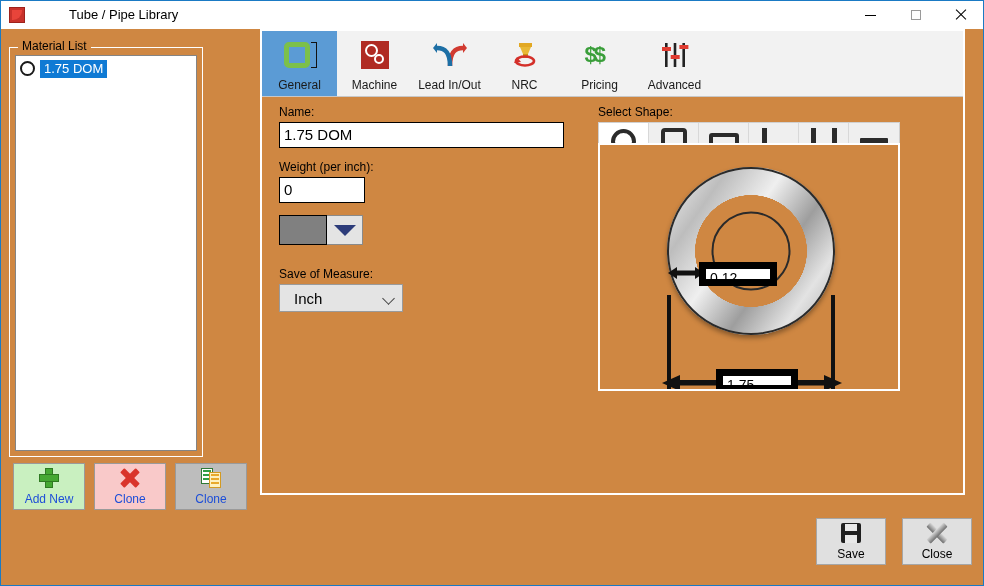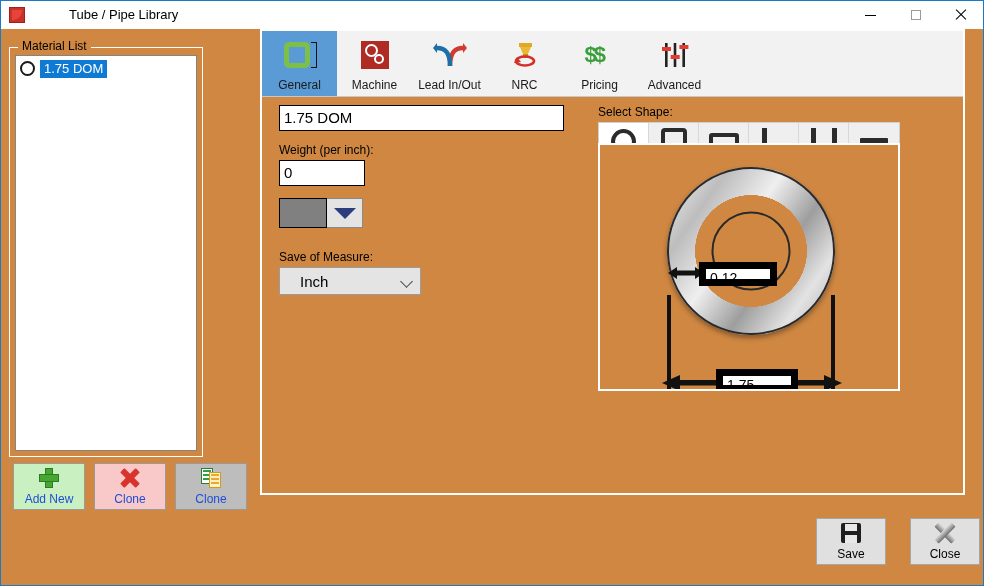--- a/index.html
+++ b/index.html
@@ -193,23 +193,23 @@
   }
   .color-dd{
     width:36px;height:30px;background:#e4e4e4;border:1px solid #8a8a8a;border-left:none;
     box-sizing:border-box;display:flex;align-items:center;justify-content:center;
   }
   .caret-dn{
     width:0;height:0;border-left:11px solid transparent;border-right:11px solid transparent;
     border-top:11px solid #2d3c7a;
   }
   .uom-select{
-    width:142px;height:28px;background:#e4e4e4;border:1px solid #9a9a9a;
+    width:124px;height:28px;background:#e4e4e4;border:1px solid #9a9a9a;
     box-sizing:border-box;display:flex;align-items:center;
-    font-size:15px;color:#000;padding:0 20px;position:relative;
+    font-size:15px;color:#000;padding:0 14px;position:relative;
   }
   .uom-select .chev{
     position:absolute;right:9px;top:9px;width:8px;height:8px;
     border-right:1.5px solid #444;border-bottom:1.5px solid #444;
     transform:rotate(45deg);
   }
 
   
   .shape-sec{position:absolute;left:336px;top:74px;}
   .shape-strip{
@@ -264,21 +264,21 @@
   .dim-input{
     position:absolute;background:#fff;border:7px solid #000000;
     font-size:14px;color:#000;padding:1px 4px;box-sizing:border-box;
   }
   .in-thick{left:99px;top:117px;width:78px;height:24px;}
   .in-wide{left:116px;top:224px;width:82px;height:23px;}
   .ext-l{position:absolute;left:67px;top:150px;width:4px;height:96px;background:#111;}
   .ext-r{position:absolute;left:231px;top:150px;width:4px;height:96px;background:#111;}
 
   
-  .foot-btns{position:absolute;left:815px;top:517px;display:flex;gap:24px;}
+  .foot-btns{position:absolute;left:815px;top:517px;display:flex;gap:16px;}
   .foot-btn{
     width:70px;height:47px;background:#e0e0e0;border:1px solid #a6a6a6;
     display:flex;flex-direction:column;align-items:center;justify-content:flex-end;
     box-sizing:border-box;padding-bottom:3px;font-size:12px;color:#000;
   }
   .foot-btn .glyph{flex:1;display:flex;align-items:center;justify-content:center;}
   .floppy{position:relative;width:20px;height:20px;background:#1f1f1f;border-radius:2px;}
   .floppy:before{
     content:"";position:absolute;left:4px;top:1px;width:12px;height:7px;background:#e8e8e8;
   }
@@ -420,20 +420,21 @@
               <rect x="9.7" y="13" width="9" height="4" fill="#e03c31"></rect>
               <rect x="18.4" y="3" width="9" height="4" fill="#e03c31"></rect>
             </svg>
           </div>
         </div>
         <div>Advanced</div>
       </div>
     </div>
 
     <div class="form">
+      <div class="f-label">Name:</div>
       <div class="f-input in-name">1.75 DOM</div>
 
       <div class="gap1"></div>
       <div class="f-label">Weight (per inch):</div>
       <div class="f-input in-weight">0</div>
 
       <div class="gap1"></div>
       <div class="color-row">
         <div class="color-sw"></div>
         <div class="color-dd">

